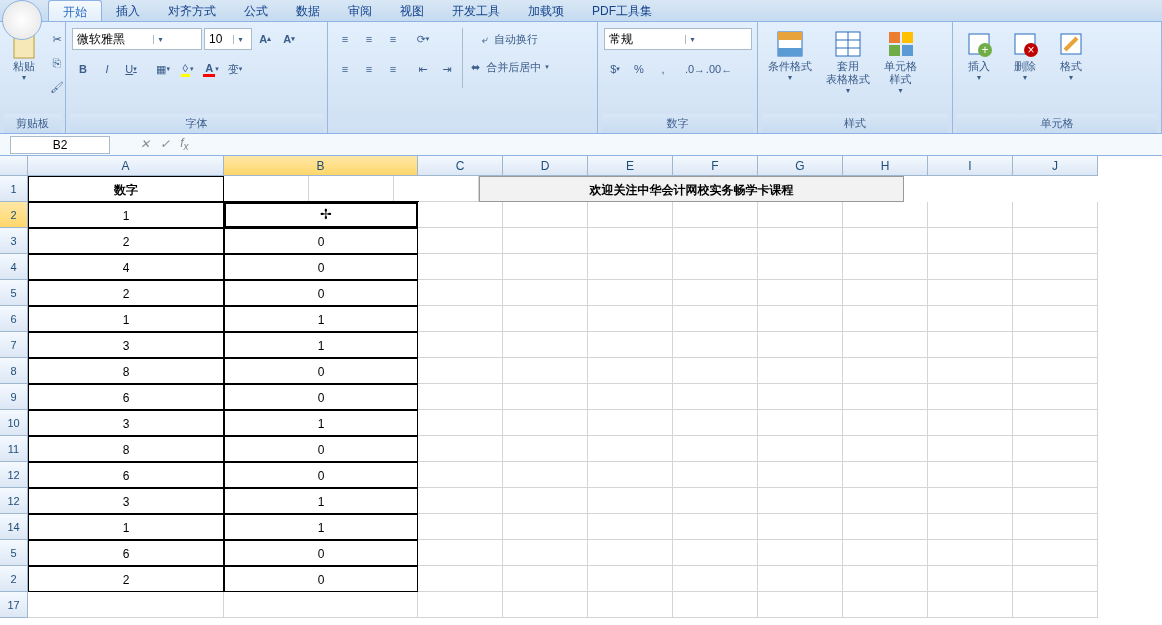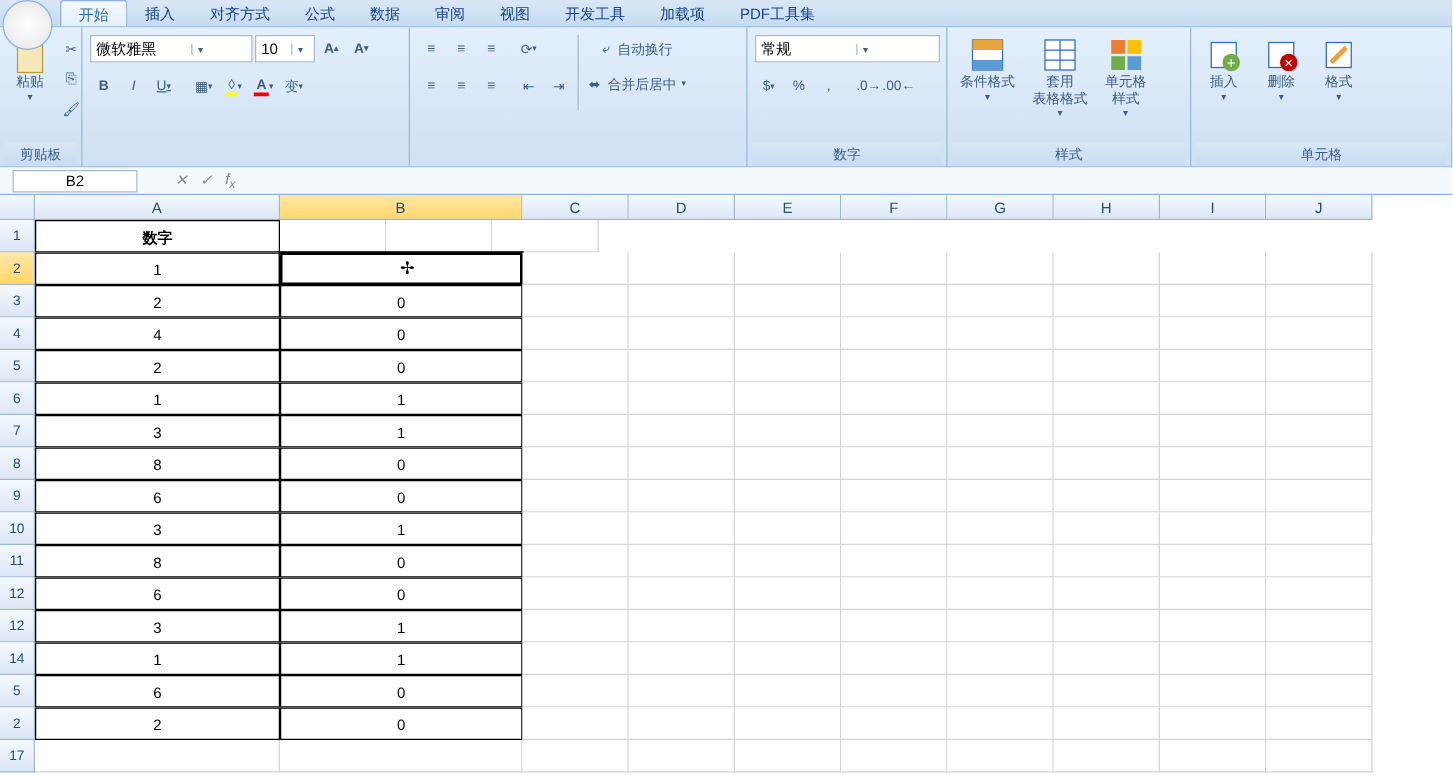--- a/index.html
+++ b/index.html
@@ -137,20 +137,21 @@
         <div class="mini-btn">
             <span style="border-bottom:3px solid red;font-weight:bold;padding:0 2px">A</span>
             <span style="font-size:7px">▾</span>
           </div>
         <div class="mini-btn">
             <span>变</span>
             <span style="font-size:7px">▾</span>
           </div>
       </div>
     </div>
+    <div class="group-label">字体</div>
   </div>
 
   <div class="group" style="width:270px">
     <div class="group-body" style="padding:4px 2px">
       <div class="stack">
         <div class="row">
           <div class="mini-btn">≡</div>
           <div class="mini-btn">≡</div>
           <div class="mini-btn">≡</div>
           <span style="width:4px"></span>
@@ -321,20 +322,21 @@
       <div class="rowh">5</div>
       <div class="rowh">2</div>
       <div class="rowh">17</div>
     </div>
   <div class="cells" id="cells">
       <div class="crow">
         <div class="cell hdr" style="width: 196px;">数字</div>
         <div class="cell" style="width: 85px;"></div>
         <div class="cell" style="width: 85px;"></div>
         <div class="cell" style="width: 85px;"></div>
+        <div class="cell banner" style="width: 425px;">欢迎关注中华会计网校实务畅学卡课程</div>
       </div>
       <div class="crow">
         <div class="cell data" style="width: 196px;">1</div>
         <div class="cell data active-cell" style="width: 194px;"></div>
         <div class="cell" style="width: 85px;"></div>
         <div class="cell" style="width: 85px;"></div>
         <div class="cell" style="width: 85px;"></div>
         <div class="cell" style="width: 85px;"></div>
         <div class="cell" style="width: 85px;"></div>
         <div class="cell" style="width: 85px;"></div>

